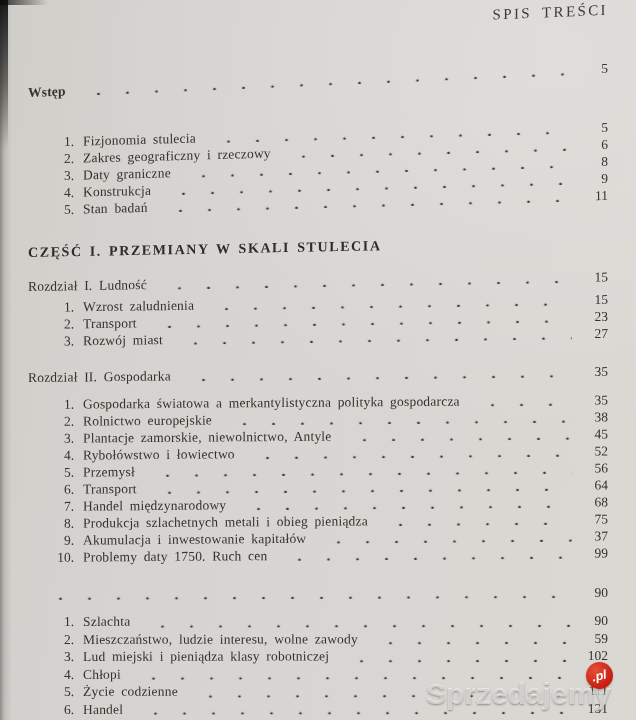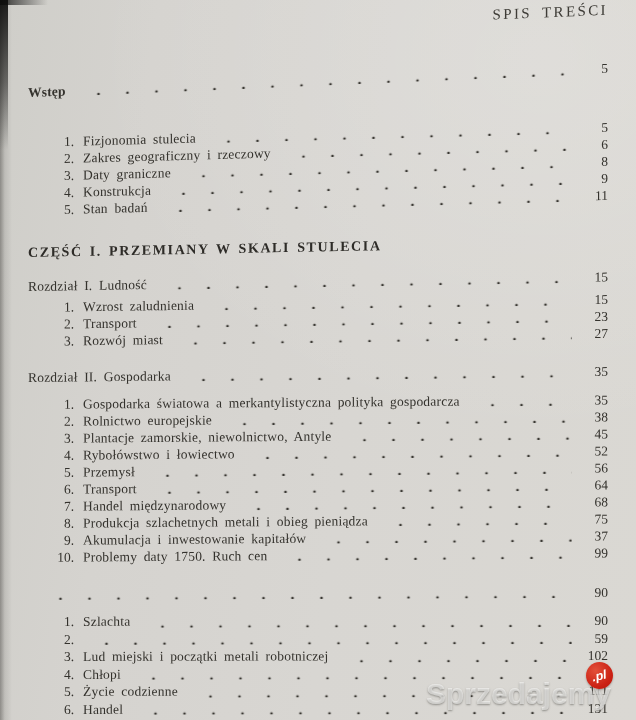--- a/index.html
+++ b/index.html
@@ -220,26 +220,27 @@
       </div>
     <div class="sec sec8">
         <div class="row item-row">
           <span class="num">1.</span>
           <span class="label">Szlachta</span>
           <span class="leader"></span>
           <span class="pagenum">90</span>
         </div>
         <div class="row item-row">
           <span class="num">2.</span>
+          <span class="label">Mieszczaństwo, ludzie interesu, wolne zawody</span>
           <span class="leader"></span>
           <span class="pagenum">59</span>
         </div>
         <div class="row item-row">
           <span class="num">3.</span>
-          <span class="label">Lud miejski i początki metali robotniczej</span>
+          <span class="label">Lud miejski i pieniądza klasy robotniczej</span>
           <span class="leader"></span>
           <span class="pagenum">102</span>
         </div>
         <div class="row item-row">
           <span class="num">4.</span>
           <span class="label">Chłopi</span>
           <span class="leader"></span>
           <span class="pagenum"></span>
         </div>
         <div class="row item-row">

